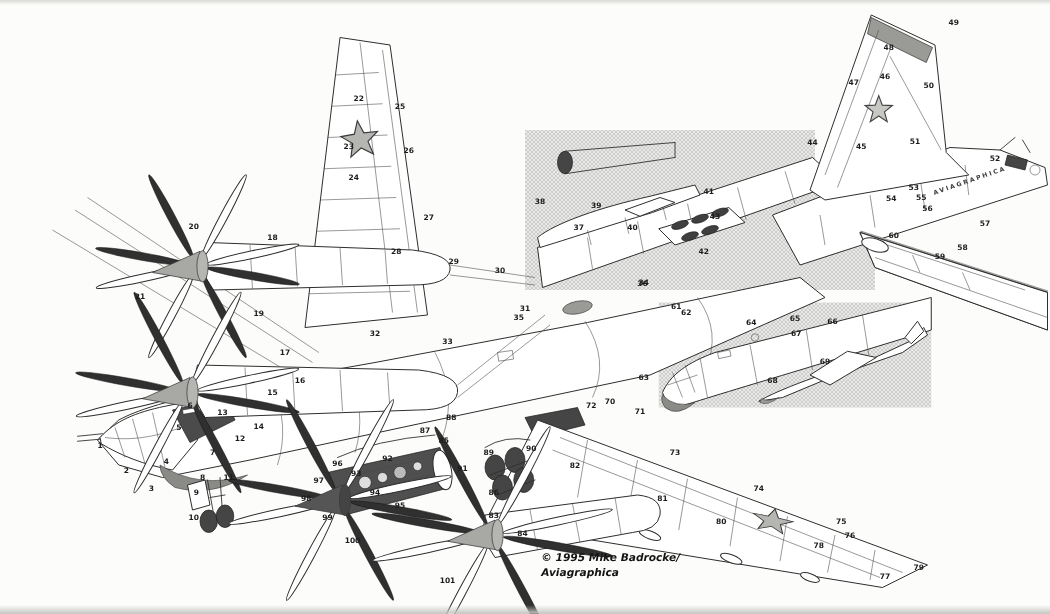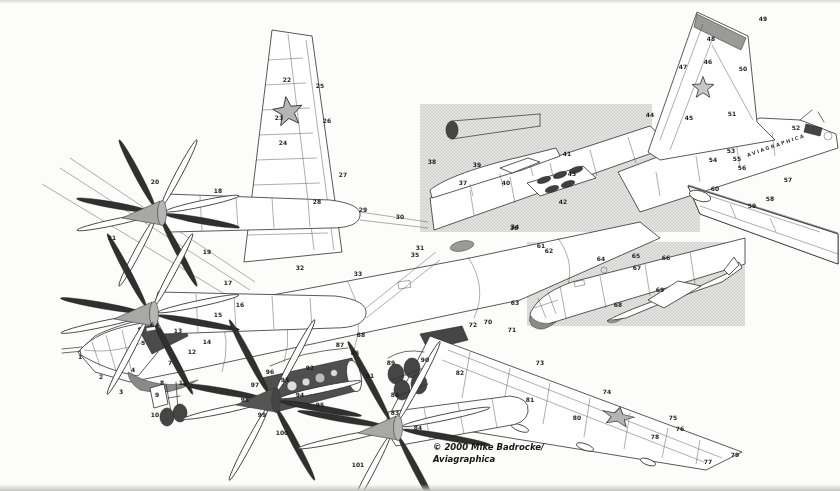--- a/index.html
+++ b/index.html
@@ -336,21 +336,21 @@
       <span class="callout" style="left: 320px; top: 405px;">95</span>
       <span class="callout" style="left: 270px; top: 372px;">96</span>
       <span class="callout" style="left: 255px; top: 385px;">97</span>
       <span class="callout" style="left: 245px; top: 400px;">98</span>
       <span class="callout" style="left: 262px; top: 415px;">99</span>
       <span class="callout" style="left: 282px; top: 433px;">100</span>
       <span class="callout" style="left: 358px; top: 465px;">101</span>
     </div>
 
 <div class="copyright">
-  <div>© 2000 Mike Badrocke/</div>
+  <div>© 1995 Mike Badrocke/</div>
   <div>Aviagraphica</div>
 </div>
 
 <div class="signature">AVIAGRAPHICA</div>
 
 <div class="edge-top"></div>
 <div class="edge-bottom"></div>
 </div>
 
 </body></html>

